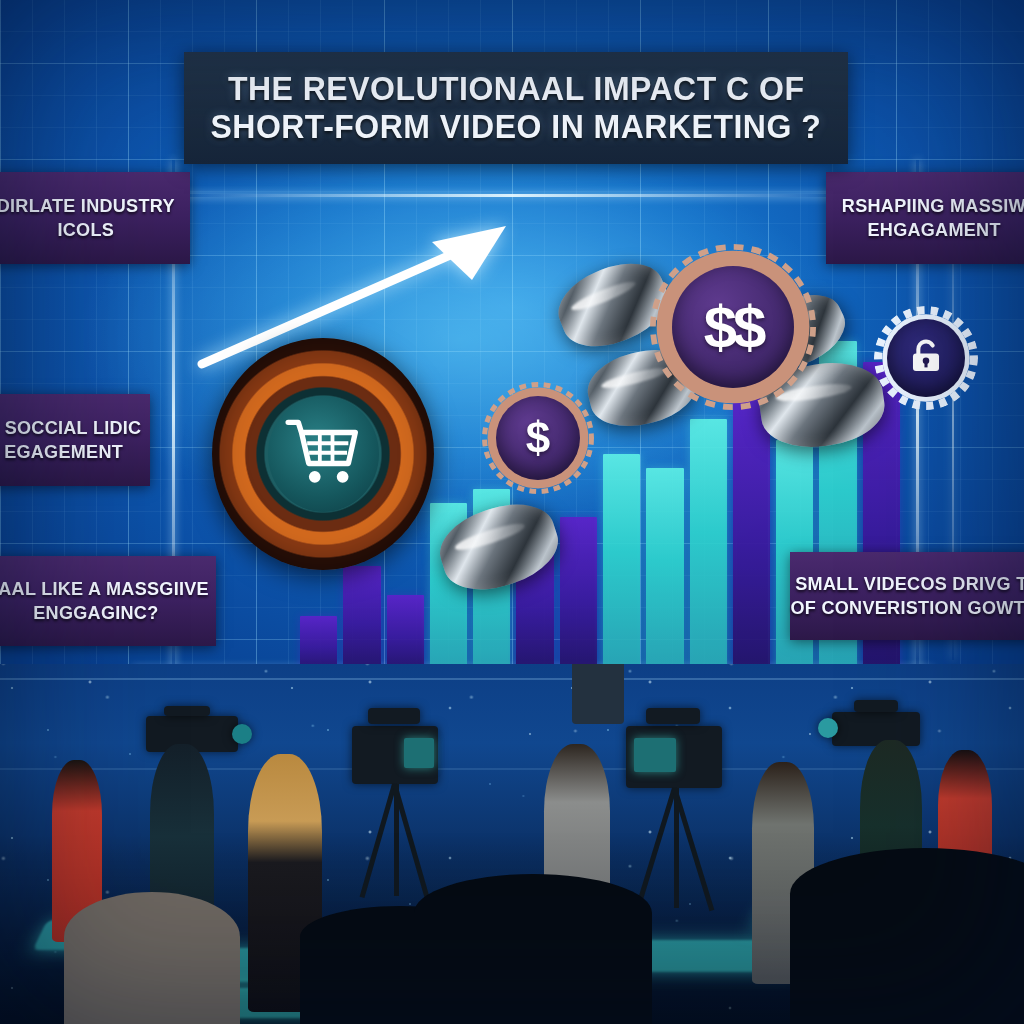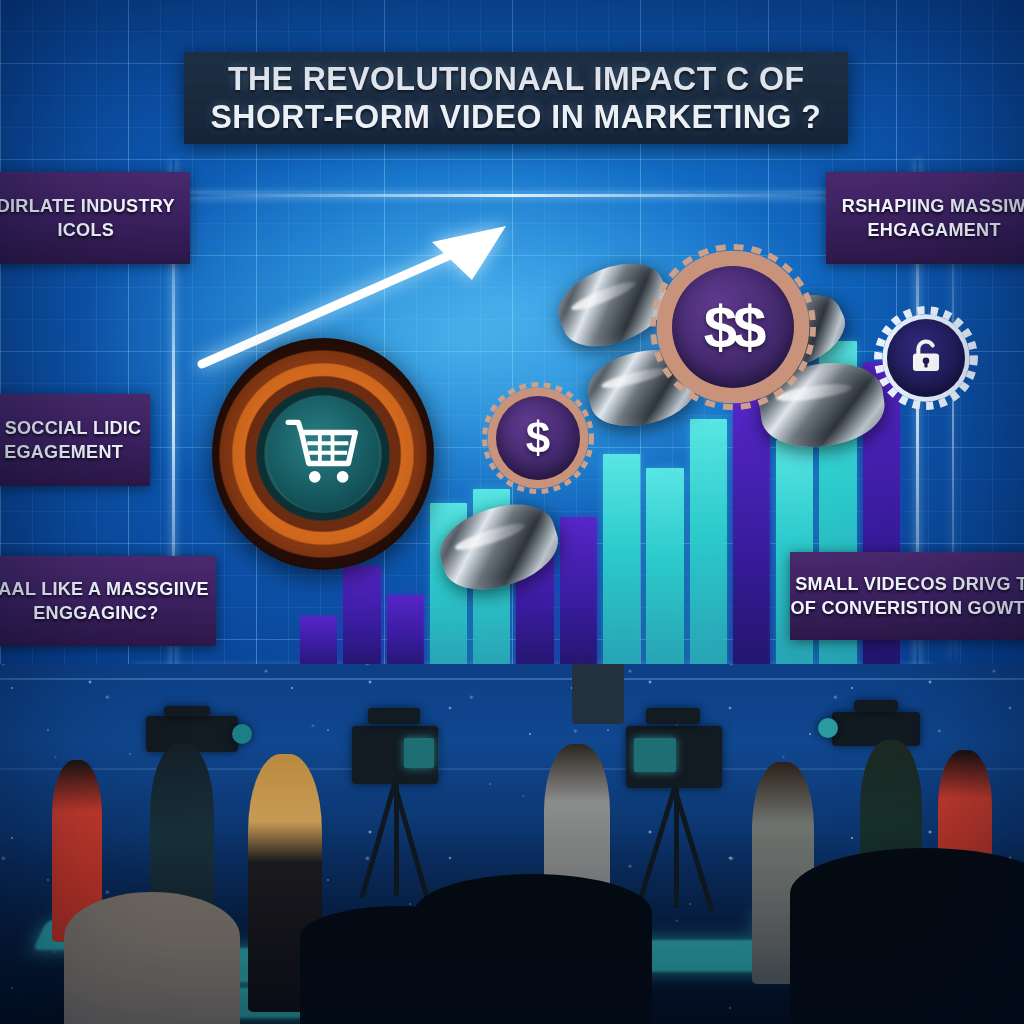--- a/index.html
+++ b/index.html
@@ -29,21 +29,21 @@
     background-image:repeating-linear-gradient(90deg, rgba(170,230,255,.25) 0 1px, rgba(0,0,0,0) 1px 32px),
                      repeating-linear-gradient(0deg, rgba(170,230,255,.18) 0 1px, rgba(0,0,0,0) 1px 32px);}
   
   .frame-line{position:absolute;background:linear-gradient(90deg,rgba(220,245,255,.0),rgba(230,248,255,.95),rgba(220,245,255,.0));
       box-shadow:0 0 8px rgba(190,235,255,.8);pointer-events:none;}
   .frame-vline{position:absolute;background:linear-gradient(180deg,rgba(220,245,255,0),rgba(230,248,255,.9),rgba(220,245,255,0));
       box-shadow:0 0 8px rgba(190,235,255,.7);pointer-events:none;}
 
   
   .title-banner{
-    position:absolute;left:184px;top:52px;width:664px;height:92px;
+    position:absolute;left:184px;top:52px;width:664px;height:112px;
     background:linear-gradient(180deg,#22354a 0%,#1b2c40 55%,#16253a 100%);
     box-shadow:0 3px 18px rgba(0,0,0,.55);
     display:flex;flex-direction:column;align-items:center;justify-content:center;
     gap:2px;
   }
   .title-line{
     color:#f4f9ff;font-weight:bold;font-size:33px;letter-spacing:.5px;
     text-shadow:0 2px 4px rgba(0,0,0,.8), 0 0 10px rgba(160,210,255,.35);
     white-space:nowrap;line-height:1.08;
     transform:scaleX(.97);

